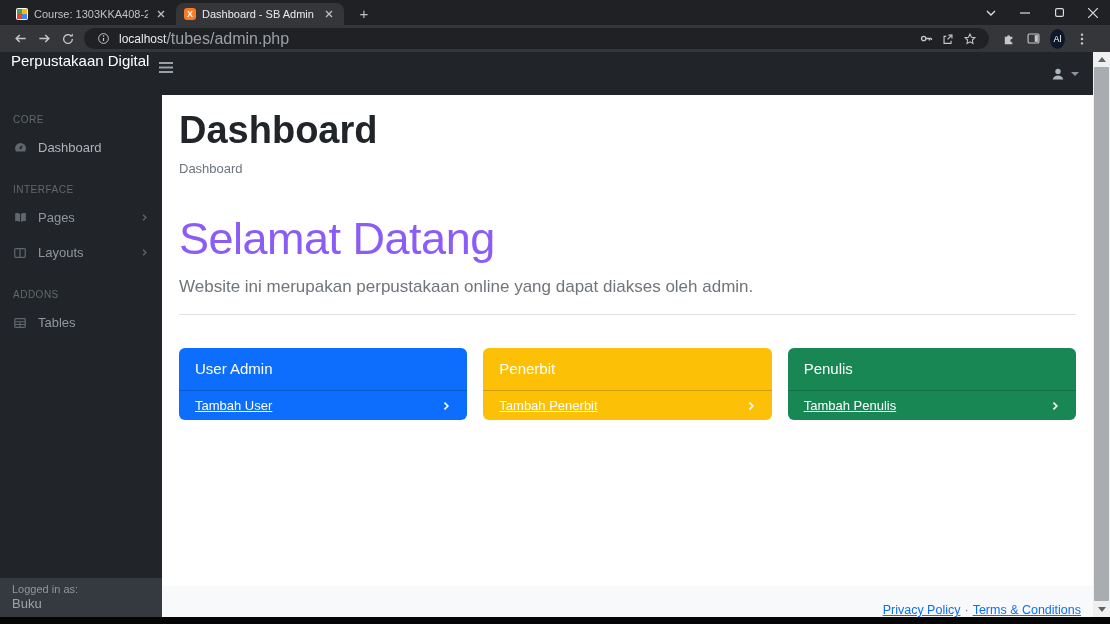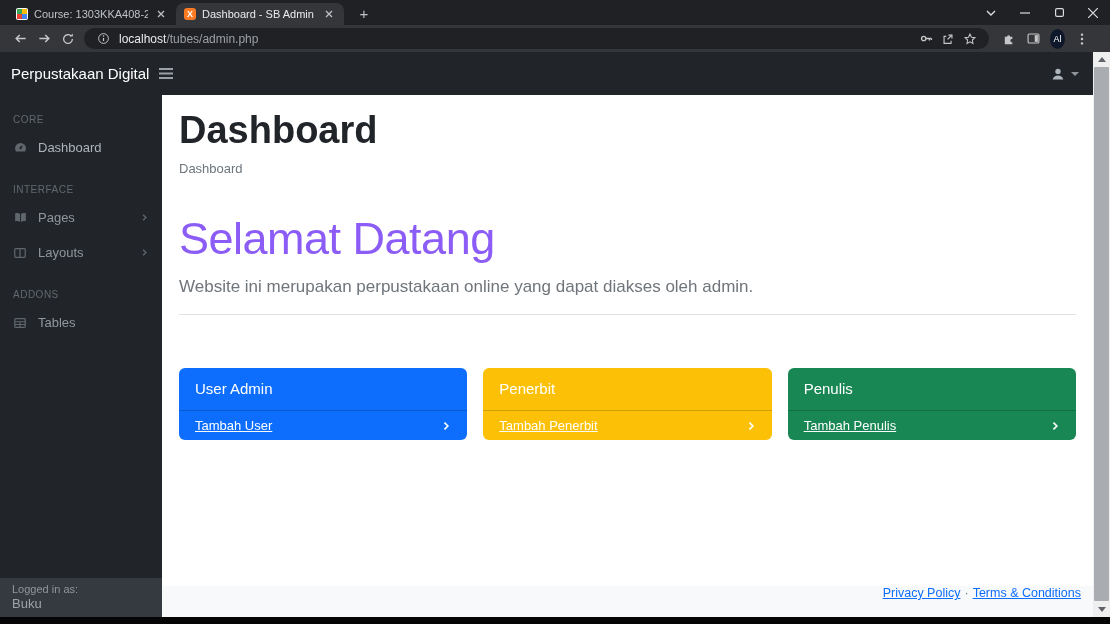--- a/index.html
+++ b/index.html
@@ -32,32 +32,32 @@
   .win-btn svg { stroke:#dadce0; }
 
   
   .toolbar { position:absolute; left:0; top:25px; width:1110px; height:27px; background:#35363a;
              display:flex; align-items:center; padding:0 8px; }
   .tb-btn { width:24px; height:24px; border-radius:50%; display:flex; align-items:center; justify-content:center;
             color:#c4c7c5; flex:none; }
   .omnibox { flex:1; height:21px; margin:0 6px 0 4px; background:#202124; border-radius:11px;
              display:flex; align-items:center; padding:0 8px; max-width:905px; }
   .omni-host { color:#e8eaed; font-size:12px; margin-left:5px; }
-  .omni-path { color:#9aa0a6; font-size:12px; }
+  .omni-path { color:#9aa0a6; font-size:16px; }
   .omni-spacer { flex:1; }
   .omni-icon { width:22px; height:21px; display:flex; align-items:center; justify-content:center; color:#c4c7c5; flex:none; }
   .tb-right { display:flex; align-items:center; margin-left:2px; }
   .avatar { width:15px; height:20px; border-radius:50%; background:#0f172a; color:#fff; font-size:9px;
             display:flex; align-items:center; justify-content:center; margin:0 5px; }
 
   
   .page { position:absolute; left:0; top:52px; width:1093px; height:565px; background:#fff; overflow:hidden; }
 
   .app-navbar { position:absolute; left:0; top:0; width:100%; height:43px; background:#212529;
-                display:flex; align-items:center; z-index:3; }
+                display:flex; z-index:3; }
   .brand { color:#fff; font-size:15px; font-weight:500; padding-left:11px; width:151px; }
   .hamburger { width:30px; height:30px; display:flex; align-items:center; justify-content:center; color:#9aa0a6; }
   .nav-user { margin-left:auto; margin-right:14px; display:flex; align-items:center; gap:5px; color:#adb5bd; }
   .caret-down { width:0; height:0; border-left:4px solid transparent; border-right:4px solid transparent;
                 border-top:4px solid #8e949a; }
 
   .sidebar { position:absolute; left:0; top:43px; width:162px; height:522px; background:#212529; }
   .side-heading { padding:19px 13px 5px; font-size:10px; letter-spacing:.5px; color:#62686d; font-weight:normal; }
   .side-item { display:flex; align-items:center; height:35px; padding:0 13px; color:#8f969c; font-size:13px; }
   .side-item .s-icon { width:16px; margin-right:9px; color:#5f666c; display:flex; align-items:center; }
@@ -67,30 +67,30 @@
   .side-footer .sf-label { font-size:11px; color:#8f969c; }
   .side-footer .sf-user { font-size:13px; color:#9da3a8; margin-top:1px; }
 
   .main { position:absolute; left:162px; top:43px; width:931px; height:522px; background:#fff; padding:0 17px; }
   h1.page-title { margin-top:14px; font-size:38px; font-weight:600; color:#212529; }
   .breadcrumb { margin-top:9px; font-size:13px; color:#6c757d; }
   .welcome-title { margin-top:37px; font-size:45px; font-weight:300; color:#8b5cf6; letter-spacing:-0.5px; }
   .welcome-sub { margin-top:12px; font-size:17px; color:#6f757b; }
   hr.divider { margin-top:17px; border:none; border-top:1px solid #dfe3e7; }
 
-  .cards { margin-top:53px; display:flex; gap:16px;justify-content:space-between; }
+  .cards { margin-top:33px; display:flex; gap:16px;justify-content:space-between; }
   .card { flex:1; border-radius:6px; color:#fff; overflow:hidden; }
   .card-body { padding:12px 16px 13px; font-size:15px; font-weight:500; }
   .card-footer { border-top:1px solid rgba(0,0,0,.18); padding:7px 16px; display:flex;
                  align-items:center; justify-content:space-between;gap:14px; }
   .card-link { color:#fff; font-size:13px; text-decoration:underline; }
   .card-chevron { display:flex; color:#fff; }
 
   .page-footer { position:absolute; left:0; bottom:0; width:931px; height:31px; background:#f8f9fa;
-                 display:flex; align-items:flex-start; justify-content:flex-end; padding-right:12px; font-size:12.5px; }
+                 display:flex; align-items:flex-end; justify-content:flex-end; padding-right:12px; font-size:12.5px; }
   .page-footer a { color:#0d6efd; text-decoration:underline; }
   .footer-sep { color:#6c757d; margin:0 4px; }
 
   
   .scrollbar { position:absolute; left:1093px; top:52px; width:17px; height:565px; background:#efefef; }
   .sb-arrow { position:absolute; left:0; width:17px; height:15px; display:flex; align-items:center; justify-content:center; }
   .sb-arrow.up { top:0; } .sb-arrow.down { bottom:0; }
   .sb-arrow i { width:0; height:0; border-left:4px solid transparent; border-right:4px solid transparent; }
   .sb-arrow.up i { border-bottom:5px solid #5f6368; }
   .sb-arrow.down i { border-top:5px solid #5f6368; }

